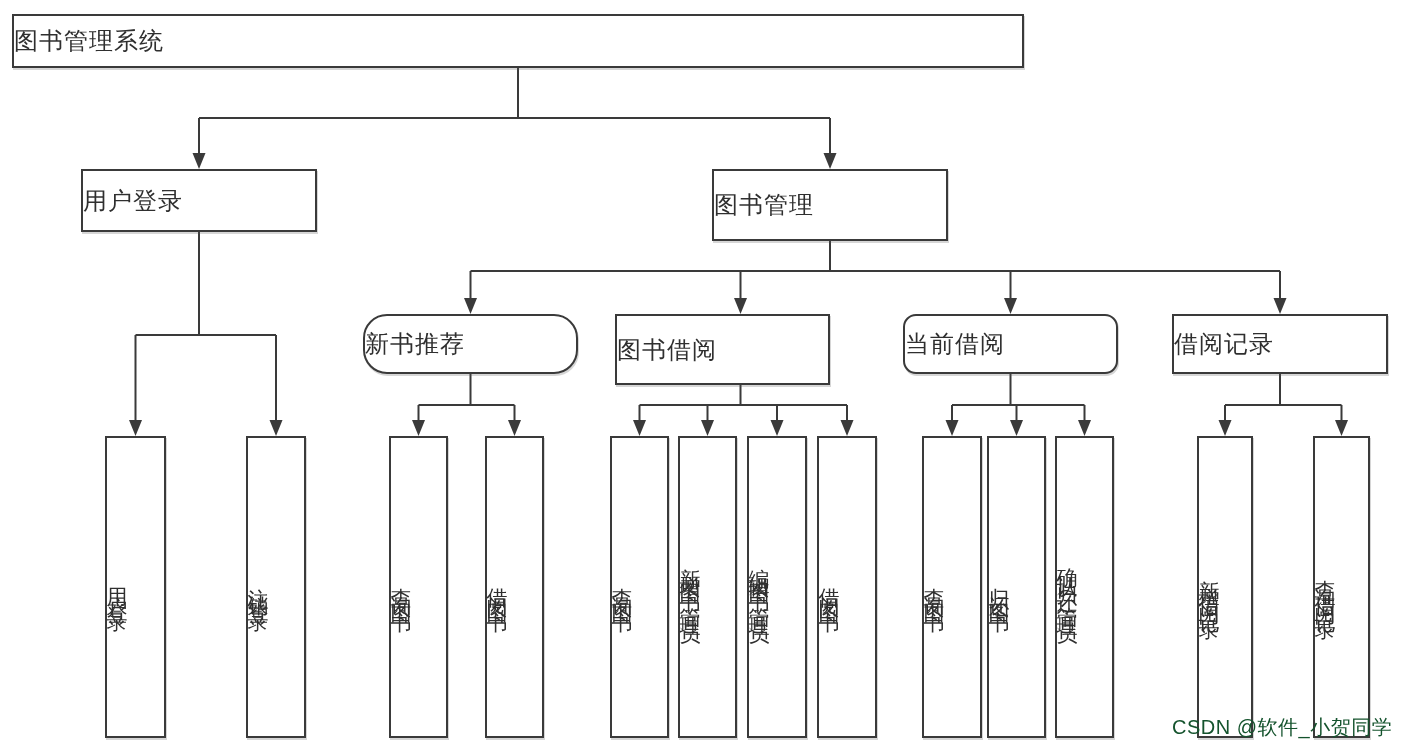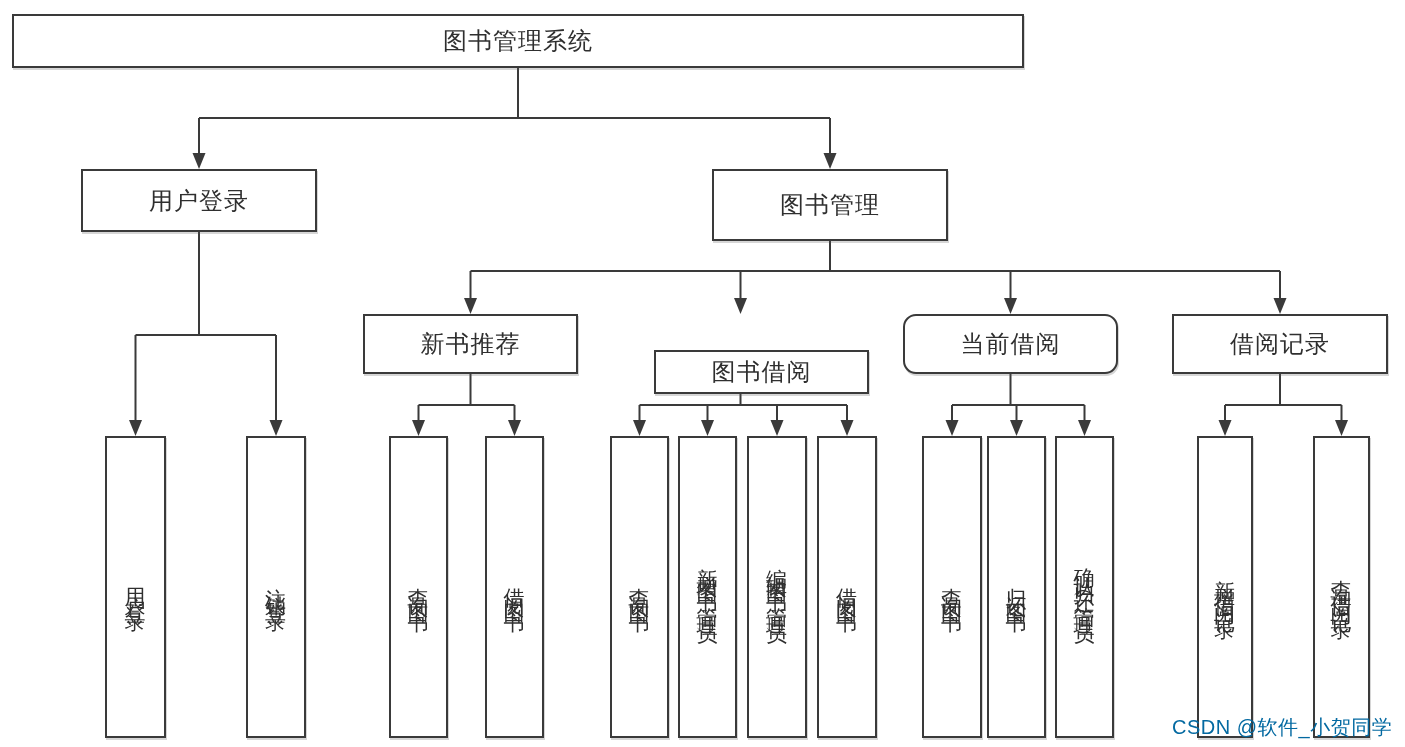--- a/index.html
+++ b/index.html
@@ -19,62 +19,61 @@
     pointer-events: none;
   }
   .box {
     position: absolute;
     box-sizing: border-box;
     background: #ffffff;
     border: 2px solid #3a3a3a;
     box-shadow: 1px 2px 0 rgba(90,90,90,0.25);
     display: flex;
     align-items: center;
-    justify-content: center;
   }
   .h-label {
     font-size: 24px;
     letter-spacing: 1px;
     white-space: nowrap;
   }
   .leaf .v-label {
     writing-mode: vertical-rl;
     text-orientation: mixed;
     font-size: 21px;
     letter-spacing: 8px;
     line-height: 1;
     white-space: nowrap;
   }
   
   #n-root { left: 12px;  top: 14px;  width: 1012px; height: 54px; }
   #n-ul   { left: 81px;  top: 169px; width: 236px;  height: 63px; }
   #n-bm   { left: 712px; top: 169px; width: 236px;  height: 72px; }
-  #n-nb   { left: 363px; top: 314px; width: 215px;  height: 60px; }
-  #n-bb   { left: 654px; top: 314px; width: 215px;  height: 44px; margin-top: 36px; }
+  #n-nb   { left: 363px; top: 314px; width: 215px;  height: 60px; border-radius: 24px; }
+  #n-bb   { left: 615px; top: 314px; width: 215px;  height: 71px; }
   #n-cb   { left: 903px; top: 314px; width: 215px;  height: 60px; border-radius: 13px; }
   #n-br   { left: 1172px;top: 314px; width: 216px;  height: 60px; }
   .leaf   { top: 436px; height: 302px; }
   #l-ul1 { left: 105px;  width: 61px; }
   #l-ul2 { left: 246px;  width: 60px; }
   #l-nb1 { left: 389px;  width: 59px; }
   #l-nb2 { left: 485px;  width: 59px; }
   #l-bb1 { left: 610px;  width: 59px; }
   #l-bb2 { left: 678px;  width: 59px; }
   #l-bb3 { left: 747px;  width: 60px; }
   #l-bb4 { left: 817px;  width: 60px; }
   #l-cb1 { left: 922px;  width: 60px; }
   #l-cb2 { left: 987px;  width: 59px; }
   #l-cb3 { left: 1055px; width: 59px; }
   #l-br1 { left: 1197px; width: 56px; }
   #l-br2 { left: 1313px; width: 57px; }
   #watermark {
     position: absolute;
     left: 1172px; top: 714px;
     font-size: 20px;
-    color: #0369a1;
+    color: #14532d;
     letter-spacing: 0.5px;
     white-space: nowrap;
     z-index: 5;
   }
 </style>
 </head>
 <body>
 
 <div id="canvas">
 

